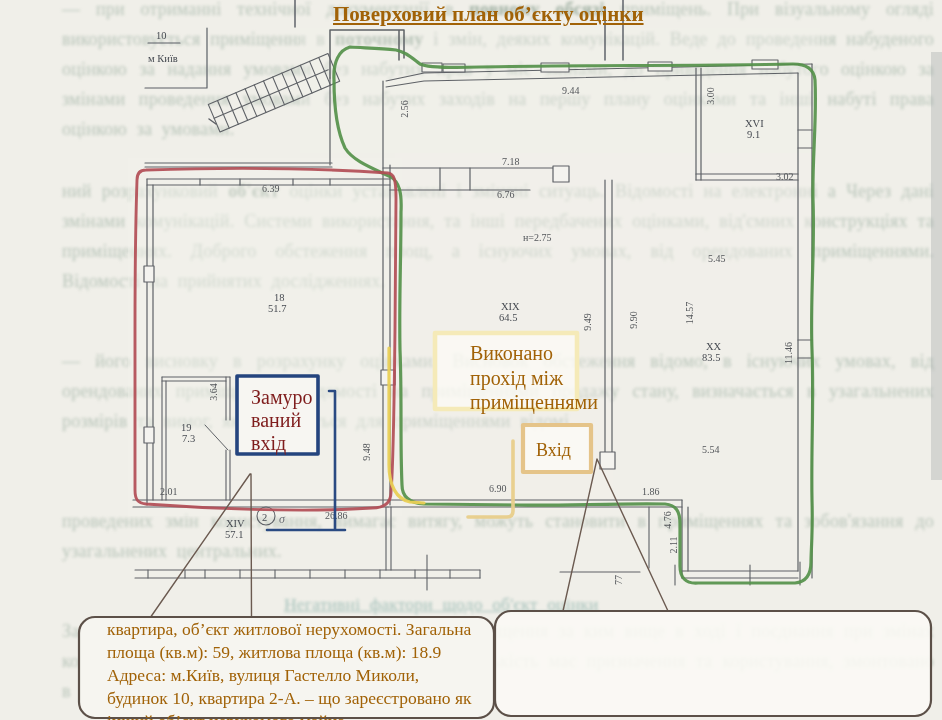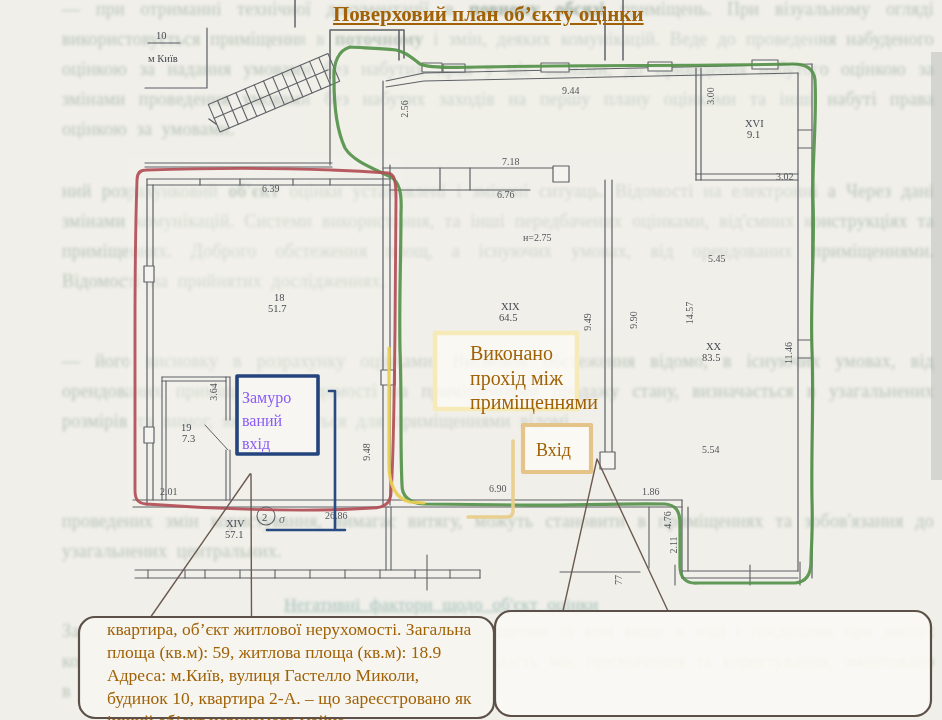--- a/index.html
+++ b/index.html
@@ -258,21 +258,21 @@
 <rect x="79" y="617" width="415" height="101" rx="16" fill="#f6f5f0" stroke="#5c5048" stroke-width="2.2"></rect>
 
 <path d="M563,611 L597,459 L668,611" stroke="#6b5a50" stroke-width="1.4"></path>
 
 <rect x="495" y="611" width="436" height="105" rx="16" fill="rgba(250,249,245,0.88)" stroke="#5c5048" stroke-width="2.2"></rect>
 </g>
 </svg>
 
 <div class="overlay-txt" style="left:333px;top:2px;font-size:21px;font-weight:bold;text-decoration:underline;letter-spacing:0px;">Поверховий план обʼєкту оцінки</div>
 
-<div class="overlay-txt" style="left:242px;top:386px;font-size:16px;line-height:23px;color:#8b5cf6;">Замуро<br>ваний<br>вхід</div>
+<div class="overlay-txt" style="left:251px;top:386px;font-size:20px;line-height:23px;color:#7f1d1d;">Замуро<br>ваний<br>вхід</div>
 
 <div class="overlay-txt" style="left:450px;top:341px;font-size:20px;line-height:24.5px;margin-left:20px;">Виконано<br>прохід між<br>приміщеннями</div>
 
 <div class="overlay-txt" style="left:536px;top:440px;font-size:18px;">Вхід</div>
 
 <div class="overlay-txt" style="left:107px;top:618px;width:392px;font-size:17.5px;line-height:23px;">квартира, обʼєкт житлової нерухомості. Загальна<br>площа (кв.м): 59, житлова площа (кв.м): 18.9<br>Адреса: м.Київ, вулиця Гастелло Миколи,<br>будинок 10, квартира 2-А. – що зареєстровано як<br>інший обʼєкт нерухомого майна</div>
 
 
 </div>
 

